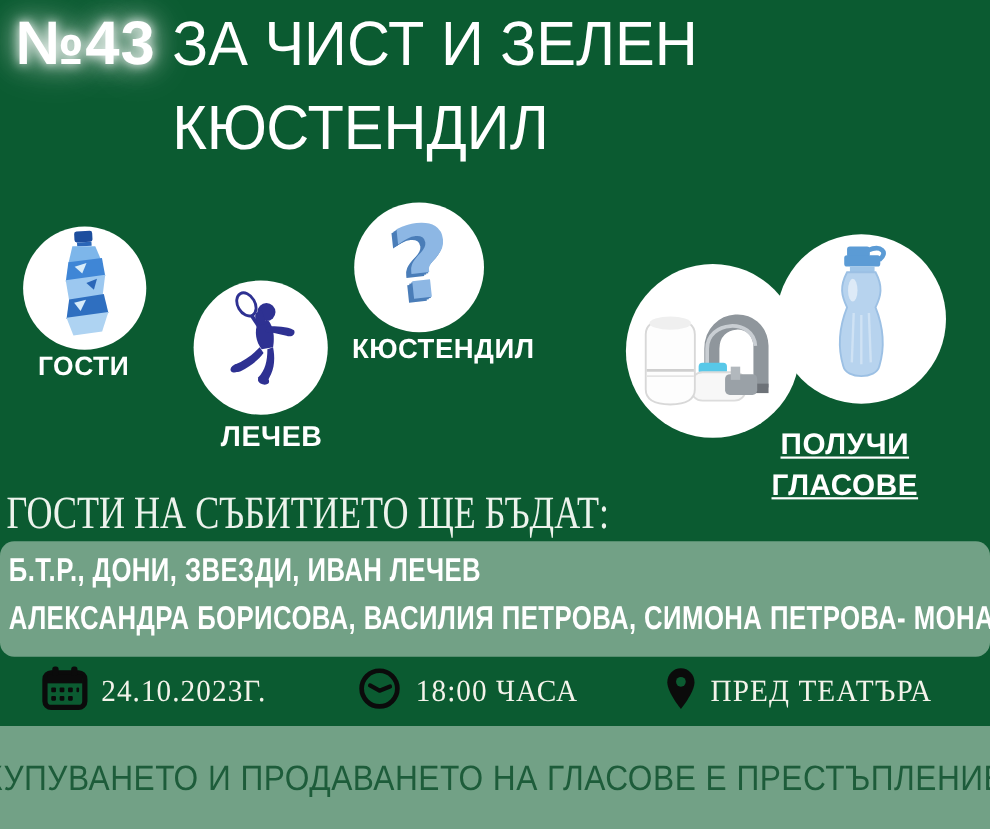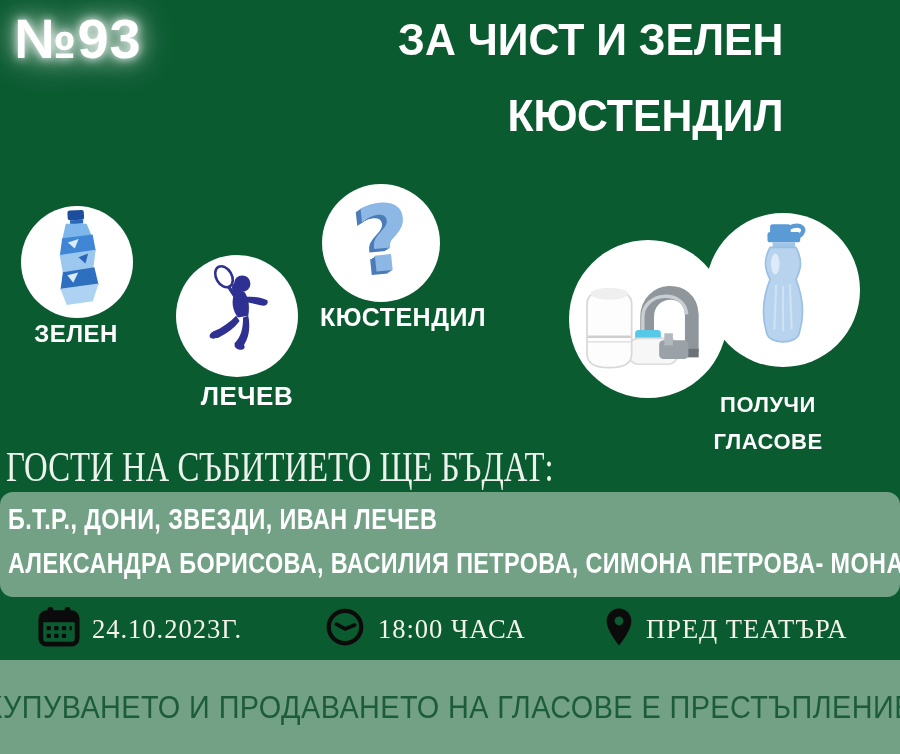--- a/index.html
+++ b/index.html
@@ -11,41 +11,41 @@
   }
   
   .ballot{
     position:absolute;left:14px;top:6px;
     font-size:56px;font-weight:800;color:#ffffff;letter-spacing:1px;
     text-shadow:0 0 10px rgba(255,255,255,.95),0 0 22px rgba(255,255,255,.8),0 0 38px rgba(255,255,255,.55);
   }
   
   .title{
     position:absolute;left:140px;top:2px;width:660px;
-    text-align:right;color:#ffffff;font-weight:700;
-    font-size:45px;line-height:76px;letter-spacing:0;
+    text-align:left;color:#ffffff;font-weight:400;
+    font-size:57px;line-height:76px;letter-spacing:0;
   }
   .title .tline{display:block;transform:scaleX(.95);transform-origin:center;}
   
   .circle{
     position:absolute;border-radius:50%;background:#ffffff;
     display:flex;align-items:center;justify-content:center;overflow:hidden;
   }
   .c-bring {left:21px;  top:206px; width:112px;height:112px;}
   .c-play  {left:176px; top:255px; width:122px;height:122px;}
   .c-answer{left:322px; top:184px; width:118px;height:118px;}
   .c-gift1 {left:569px; top:240px; width:158px;height:158px;z-index:2;}
   .c-gift2 {left:706px; top:213px; width:154px;height:154px;z-index:1;}
   .circle-label{
     position:absolute;color:#ffffff;font-weight:700;text-align:center;letter-spacing:.5px;
   }
   .lbl-bring {left:6px;  top:320px; width:140px;font-size:24px;}
   .lbl-play  {left:177px;top:381px; width:140px;font-size:26px;}
   .lbl-answer{left:320px;top:303px; width:140px;font-size:25px;}
-  .lbl-gift  {left:688px;top:386px; width:160px;font-size:22px;line-height:37px;}
+  .lbl-gift  {left:688px;top:386px; width:160px;font-size:27px;line-height:37px;text-decoration:underline;}
   .qmark{
     font-size:92px;font-weight:800;color:#8db7e4;
     transform:rotate(-6deg) translate(4px,-4px);
     text-shadow:-5px 3px 0 #4a7db8,-3px 2px 0 #4a7db8,-1px 1px 0 #4a7db8;
     font-family:"DejaVu Sans",sans-serif;
   }
   
   .guests-heading{
     position:absolute;left:6px;top:446px;
     font-family:"Liberation Serif",serif;font-size:42px;line-height:42px;
@@ -84,21 +84,21 @@
   .disclaimer{
     color:#1d5c3a;font-size:32px;font-weight:400;letter-spacing:.5px;white-space:nowrap;
     transform:scaleX(.9);transform-origin:center;
   }
 </style>
 </head>
 <body>
 
 <div class="poster">
 
-  <div class="ballot">№93</div>
+  <div class="ballot">№43</div>
 
   <div class="title">
     <span class="tline">ЗА ЧИСТ И ЗЕЛЕН</span>
     <span class="tline">КЮСТЕНДИЛ</span>
   </div>
 
   <div class="circle c-bring">
     <span>
       <svg width="72" height="104" viewBox="0 0 110 190">
         <g transform="rotate(-3 55 95)">
@@ -109,21 +109,21 @@
           <path d="M24,84 L90,78 L84,112 L28,118 Z" fill="#9cc8f0"></path>
           <path d="M28,116 L86,110 L92,142 L22,148 Z" fill="#2f6fc0"></path>
           <path d="M22,146 L92,140 L80,172 L32,176 Z" fill="#aed3f2"></path>
           <path d="M40,62 L60,57 L52,74 Z" fill="#d8ecfa"></path>
           <path d="M36,122 L56,118 L46,136 Z" fill="#d8ecfa"></path>
           <path d="M58,90 L76,84 L70,102 Z" fill="#2a66b8"></path>
         </g>
       </svg>
     </span>
   </div>
-  <div class="circle-label lbl-bring">ЗЕЛЕН</div>
+  <div class="circle-label lbl-bring">ГОСТИ</div>
 
   <div class="circle c-play">
     <span>
       <svg width="96" height="104" viewBox="0 0 110 120">
         <g fill="#2e3192" stroke="none">
           <ellipse cx="40" cy="17" rx="9" ry="13" fill="none" stroke="#2e3192" stroke-width="3" transform="rotate(-30 40 17)"></ellipse>
           <line x1="45" y1="28" x2="53" y2="40" stroke="#2e3192" stroke-width="4"></line>
           <circle cx="61" cy="25" r="9.5"></circle>
           <path d="M52,36 C48,46 50,56 56,64 L68,62 C70,50 68,40 63,34 Z"></path>
           <path d="M54,39 C50,35 48,30 50,26 L56,23 C58,28 59,33 61,37 Z"></path>

